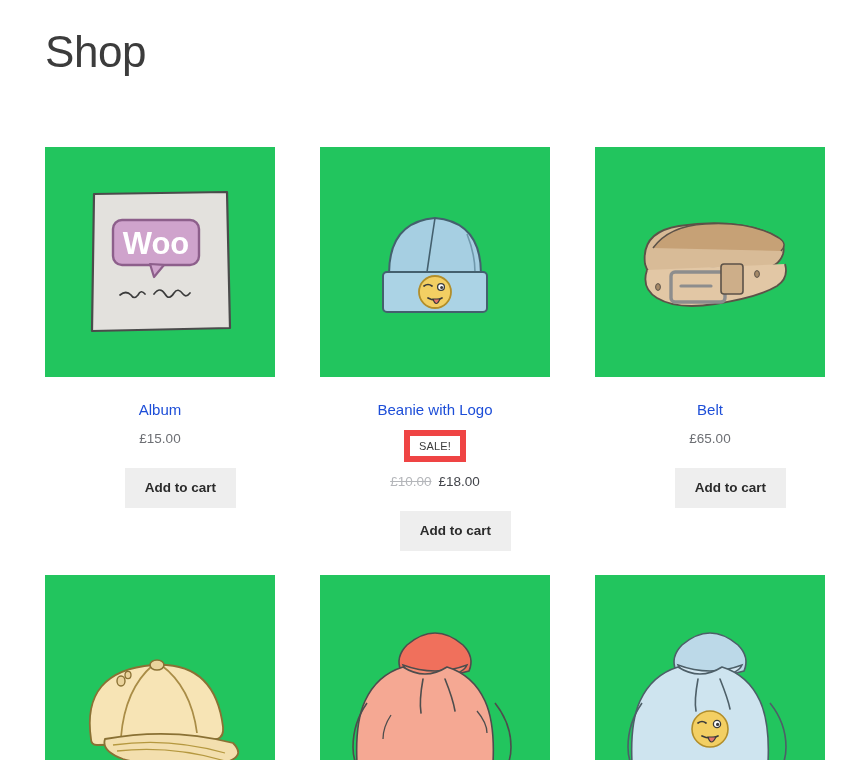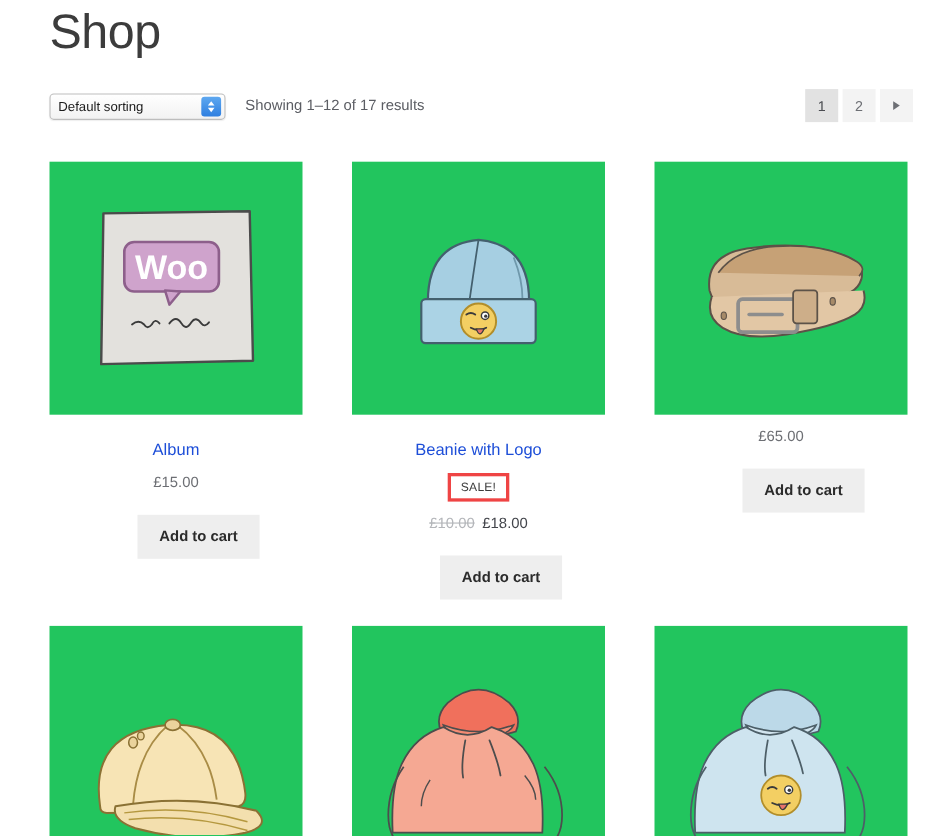--- a/index.html
+++ b/index.html
@@ -19,21 +19,21 @@
     padding: 0 0 0 45px;
   }
 
   
   .page-title {
     font-size: 44px;
     font-weight: 300;
     line-height: 1;
     letter-spacing: -0.4px;
     color: #3c3c3c;
-    padding-top: 8px;
+    padding-top: 30px;
   }
 
   
   .toolbar {
     position: relative;
     margin-top: 33px;
     height: 34px;
   }
   .sorting-select-wrap {
     position: absolute;
@@ -152,21 +152,21 @@
     font-size: 15px;
     font-weight: 400;
     color: #1d4ed8;
     line-height: 1.2;
     cursor: pointer;
   }
   .sale-badge {
     display: inline-block;
     margin-top: 11px;
     padding: 5px 9px 4px;
-    border: 3px solid #ef4444;
+    border: 6px solid #ef4444;
     font-size: 11px;
     letter-spacing: .2px;
     color: #3c3c3c;
     background: #ffffff;
     line-height: 1;
   }
   .price {
     margin-top: 12px;
     font-size: 13.5px;
     color: #6d6f74;
@@ -194,43 +194,20 @@
   }
   .grid-row-2 { margin-top: 24px; }
 </style>
 </head>
 <body>
 
 <div class="page">
 
   <h1 class="page-title">Shop</h1>
 
-  <div class="toolbar">
-
-    <div class="sorting-select-wrap">
-      <div class="sorting-select">
-        <span>Default sorting</span>
-        <span class="select-stepper">
-          <i class="up"></i>
-            <i class="down"></i>
-        </span>
-      </div>
-    </div>
-
-    <div class="result-count">Showing 1–12 of 17 results</div>
-
-    <div class="pagination">
-      <div class="page-num current">1</div>
-      <div class="page-num">2</div>
-      <div class="page-num">
-        <span class="arrow"></span>
-      </div>
-    </div>
-
-  </div>
 
   <div class="products">
 
     <div class="product">
       <div class="product-thumb">
         <svg width="160" height="160" viewBox="0 0 160 160">
           <path d="M14 12 L147 10 L150 146 L12 149 Z" fill="#e3e1dd" stroke="#4b4b4b" stroke-width="2.2" stroke-linejoin="round"></path>
           <rect x="33" y="38" width="86" height="45" rx="9" fill="#cfa3cc" stroke="#8d5f8b" stroke-width="2.4"></rect>
           <path d="M70 82 L74 95 L84 83 Z" fill="#cfa3cc" stroke="#8d5f8b" stroke-width="2.2" stroke-linejoin="round"></path>
           <text x="76" y="72" font-family="'Liberation Sans',sans-serif" font-size="31" font-weight="700" fill="#ffffff" text-anchor="middle">Woo</text>
@@ -274,20 +251,21 @@
           <path d="M20 62 q-4 -32 34 -38 q50 -8 88 6 q20 7 16 22 q-5 16 -30 15 q-48 -4 -80 8 q-22 8 -28 -13 Z" fill="#d8bb97" stroke="#5c5248" stroke-width="1.8"></path>
           <path d="M28 46 q16 -22 52 -24 q46 -3 74 14 q9 6 2 13" fill="#c6a176" stroke="#5c5248" stroke-width="1.5"></path>
           <path d="M22 68 q-6 18 10 28 q20 12 58 6 q44 -7 62 -18 q12 -8 8 -22" fill="#e2c7a5" stroke="#5c5248" stroke-width="1.8"></path>
           <rect x="46" y="70" width="54" height="30" rx="4" fill="none" stroke="#8d8d8d" stroke-width="3.4"></rect>
           <rect x="96" y="62" width="22" height="30" rx="3" fill="#cdae89" stroke="#5c5248" stroke-width="1.6"></rect>
           <path d="M56 84 h30" stroke="#8d8d8d" stroke-width="3.2" stroke-linecap="round"></path>
           <ellipse cx="33" cy="85" rx="2.4" ry="3.4" fill="#a68a68" stroke="#5c5248" stroke-width="1"></ellipse>
           <ellipse cx="132" cy="72" rx="2.4" ry="3.4" fill="#a68a68" stroke="#5c5248" stroke-width="1"></ellipse>
         </svg>
       </div>
+      <div class="product-title">Belt</div>
       <div class="price">
         <span>£65.00</span>
       </div>
       <button class="add-to-cart">Add to cart</button>
     </div>
 
     <div class="product grid-row-2">
       <div class="product-thumb">
         <svg width="190" height="150" viewBox="0 0 190 150">
           <path d="M26 124 q-10 -68 62 -74 q62 -4 70 62 q1 10 -6 12 q-62 6 -120 6 q-6 0 -6 -6 Z" fill="#f7e4b5" stroke="#8a7134" stroke-width="1.8"></path>

